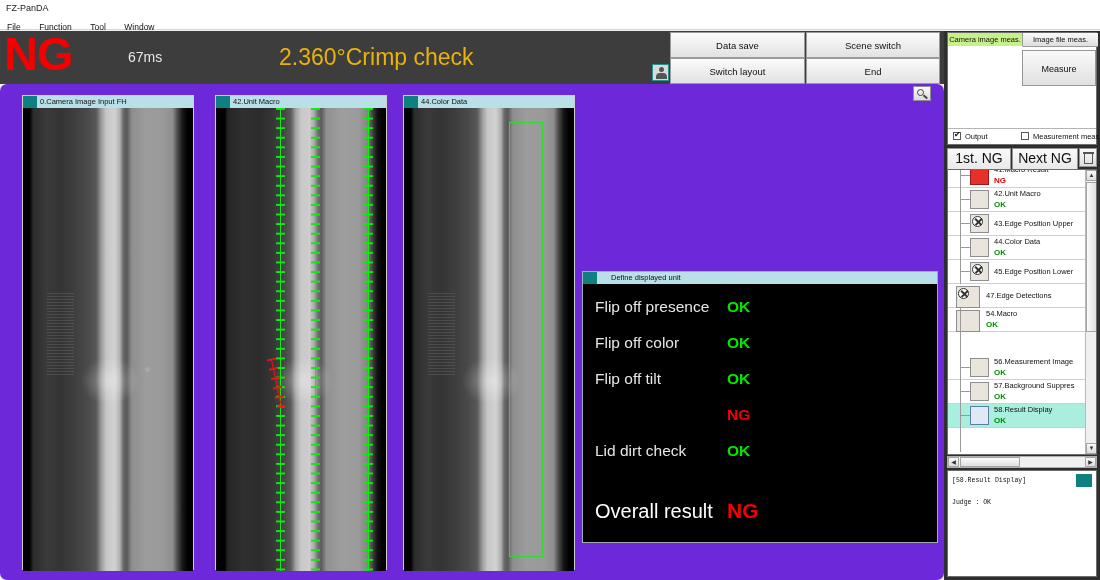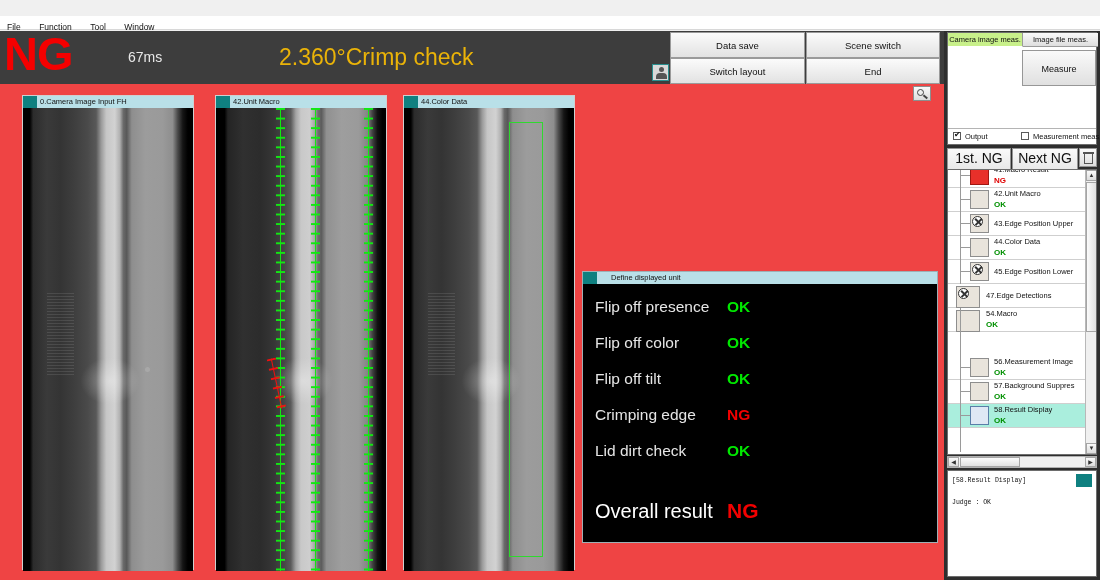--- a/index.html
+++ b/index.html
@@ -64,21 +64,22 @@
     text-align: center; line-height: 25px; cursor: default;
   }
   .hbtn.b1 { left: 670px; top: 32px; width: 135px; height: 26px; }
   .hbtn.b2 { left: 806px; top: 32px; width: 134px; height: 26px; }
   .hbtn.b3 { left: 670px; top: 58px; width: 135px; height: 26px; }
   .hbtn.b4 { left: 806px; top: 58px; width: 134px; height: 26px; }
 
   
   .workspace {
     position: absolute; left: 0; top: 84px; width: 944px; height: 496px;
-    background: #ef4444;
+    background: #6d28d9;
+    border-radius: 7px;
   }
   .zoom-btn {
     position: absolute; left: 913px; top: 2px; width: 18px; height: 15px;
     background: linear-gradient(#fafafa,#dcdcdc); border: 1px solid #8e8e8e;
   }
   .zoom-btn .lens {
     position: absolute; left: 3px; top: 2px; width: 7px; height: 7px;
     border: 1.4px solid #444; border-radius: 50%;
   }
   .zoom-btn .handle {
@@ -358,20 +359,23 @@
   .detail .teal {
     position: absolute; right: 4px; top: 3px; width: 16px; height: 13px;
     background: #0f8080;
   }
 </style>
 </head>
 <body>
 
 <div id="app">
 
+  <div class="titlebar">
+    <span>FZ-PanDA</span>
+  </div>
 
   <div class="menubar">
     <span class="mi">File</span>
     <span class="mi">Function</span>
     <span class="mi">Tool</span>
     <span class="mi">Window</span>
   </div>
 
   <div class="header">
     <div class="hdr-ng">NG</div>
@@ -449,21 +453,20 @@
       </div>
       <div class="res-row" style="top:56px">
         <span class="res-label">Flip off color</span>
         <span class="res-value ok">OK</span>
       </div>
       <div class="res-row" style="top:92px">
         <span class="res-label">Flip off tilt</span>
         <span class="res-value ok">OK</span>
       </div>
       <div class="res-row" style="top:128px">
-        <span class="res-label">Crimping edge</span>
         <span class="res-value ng">NG</span>
       </div>
       <div class="res-row" style="top:164px">
         <span class="res-label">Lid dirt check</span>
         <span class="res-value ok">OK</span>
       </div>
 
       <div style="position:absolute;left:0;top:222px;width:100%;height:34px">
         <span class="res-overall-label">Overall result</span>
         <span class="res-overall-value ng">NG</span>

